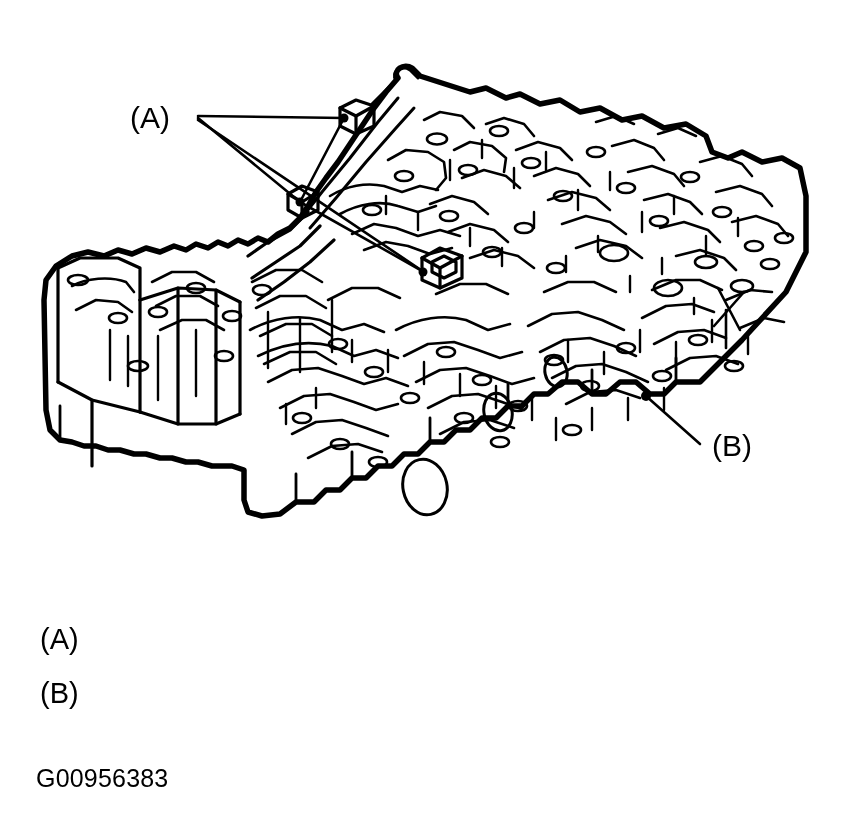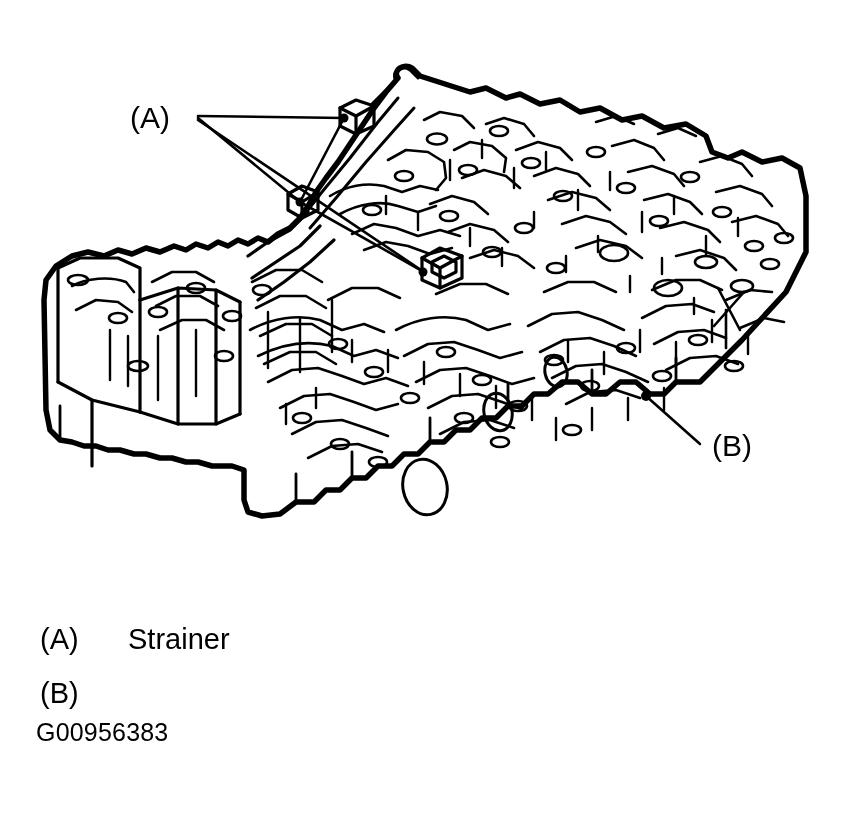--- a/index.html
+++ b/index.html
@@ -51,21 +51,21 @@
     white-space: nowrap;
   }
   .legend-desc {
     font-size: 29px;
     line-height: 54px;
     white-space: nowrap;
   }
   .figure-id {
     position: absolute;
     left: 36px;
-    top: 716px;
+    top: 762px;
     font-size: 25px;
     line-height: 32px;
     letter-spacing: 0.2px;
     white-space: nowrap;
   }
   .callout-text {
     font-family: "Liberation Sans", sans-serif;
     font-size: 30px;
   }
 </style>
@@ -384,21 +384,20 @@
       <text class="callout-text" x="130" y="128" text-anchor="start" fill="#000000" stroke="none">(A)</text>
 
       <text class="callout-text" x="712" y="456" text-anchor="start" fill="#000000" stroke="none">(B)</text>
 
     </g>
   </svg>
 
   <div class="legend-block">
     <div class="legend-row">
       <span class="legend-key">(A)</span>
-      <span class="legend-desc">Strainer</span>
     </div>
     <div class="legend-row">
       <span class="legend-key">(B)</span>
     </div>
   </div>
 
   <div class="figure-id">G00956383</div>
 
 </div>
 

